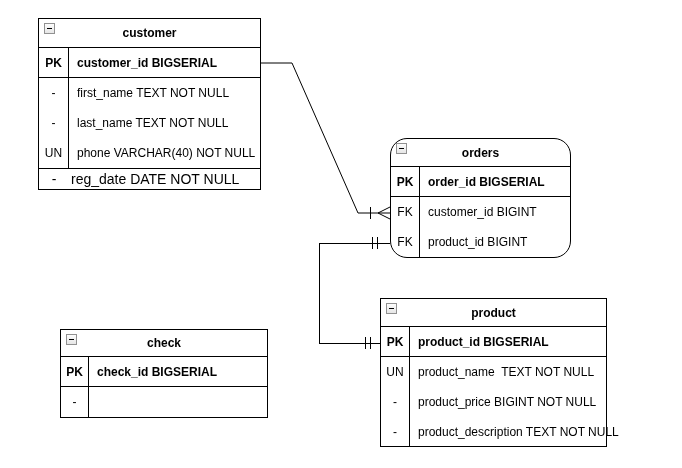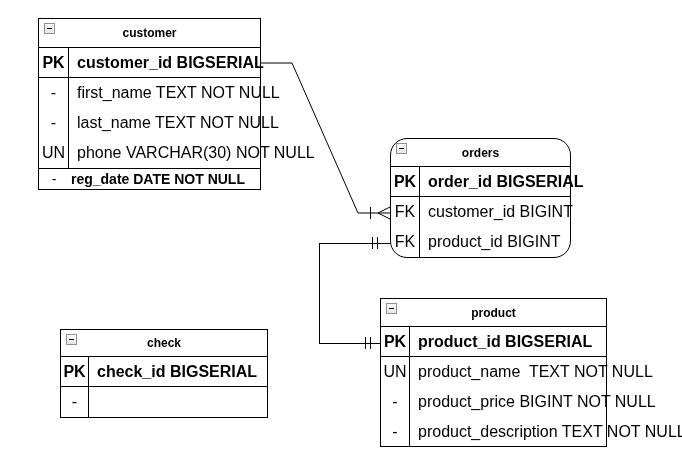--- a/index.html
+++ b/index.html
@@ -47,21 +47,21 @@
   }
   .minus-glyph {
     display: block;
     width: 5px; height: 0;
     border-top: 1px solid #000;
   }
   .row {
     flex: 0 0 auto;
     display: flex;
     align-items: stretch;
-    font-size: 16px;
+    font-size: 12px;
   }
   .row:last-child { flex: 1 1 auto; }
   .row.pk { font-weight: bold; border-bottom: 1px solid #000; }
   .key {
     flex: 0 0 auto;
     display: flex;
     align-items: center;
     justify-content: center;
     border-right: 1px solid #000;
   }
@@ -76,21 +76,21 @@
   .entity-customer { left: 38px; top: 18px; width: 223px; height: 172px; }
   .entity-customer .entity-header { height: 29px; }
   .entity-customer .row { height: 30px; }
   .entity-customer .key { width: 30px; }
   .entity-customer .row.footer {
     height: 21px;
     border-top: 1px solid #000;
     font-size: 14px;
   }
   .entity-customer .row.footer .key { border-right: none; }
-  .entity-customer .row.footer .field { padding-left: 2px; font-weight: bold; }
+  .entity-customer .row.footer .field { padding-left: 2px; }
   
   .entity-orders { left: 390px; top: 138px; width: 181px; height: 120px; border-radius: 17px; }
   .entity-orders .entity-header { height: 28px; }
   .entity-orders .row { height: 30px; }
   .entity-orders .key { width: 29px; }
   
   .entity-product { left: 380px; top: 298px; width: 227px; height: 149px; text-align: right; }
   .entity-product .entity-header { height: 28px; }
   .entity-product .row { height: 30px; }
   .entity-product .key { width: 29px; }
@@ -138,21 +138,21 @@
     <div class="row">
       <span class="key">-</span>
       <span class="field">first_name TEXT NOT NULL</span>
     </div>
     <div class="row">
       <span class="key">-</span>
       <span class="field">last_name TEXT NOT NULL</span>
     </div>
     <div class="row">
       <span class="key">UN</span>
-      <span class="field">phone VARCHAR(30) NOT NULL</span>
+      <span class="field">phone VARCHAR(40) NOT NULL</span>
     </div>
     <div class="row footer">
       <span class="key">-</span>
       <span class="field">reg_date DATE NOT NULL</span>
     </div>
   </div>
 
   <div class="entity entity-orders">
     <div class="entity-header">
       <span class="collapse-btn">

